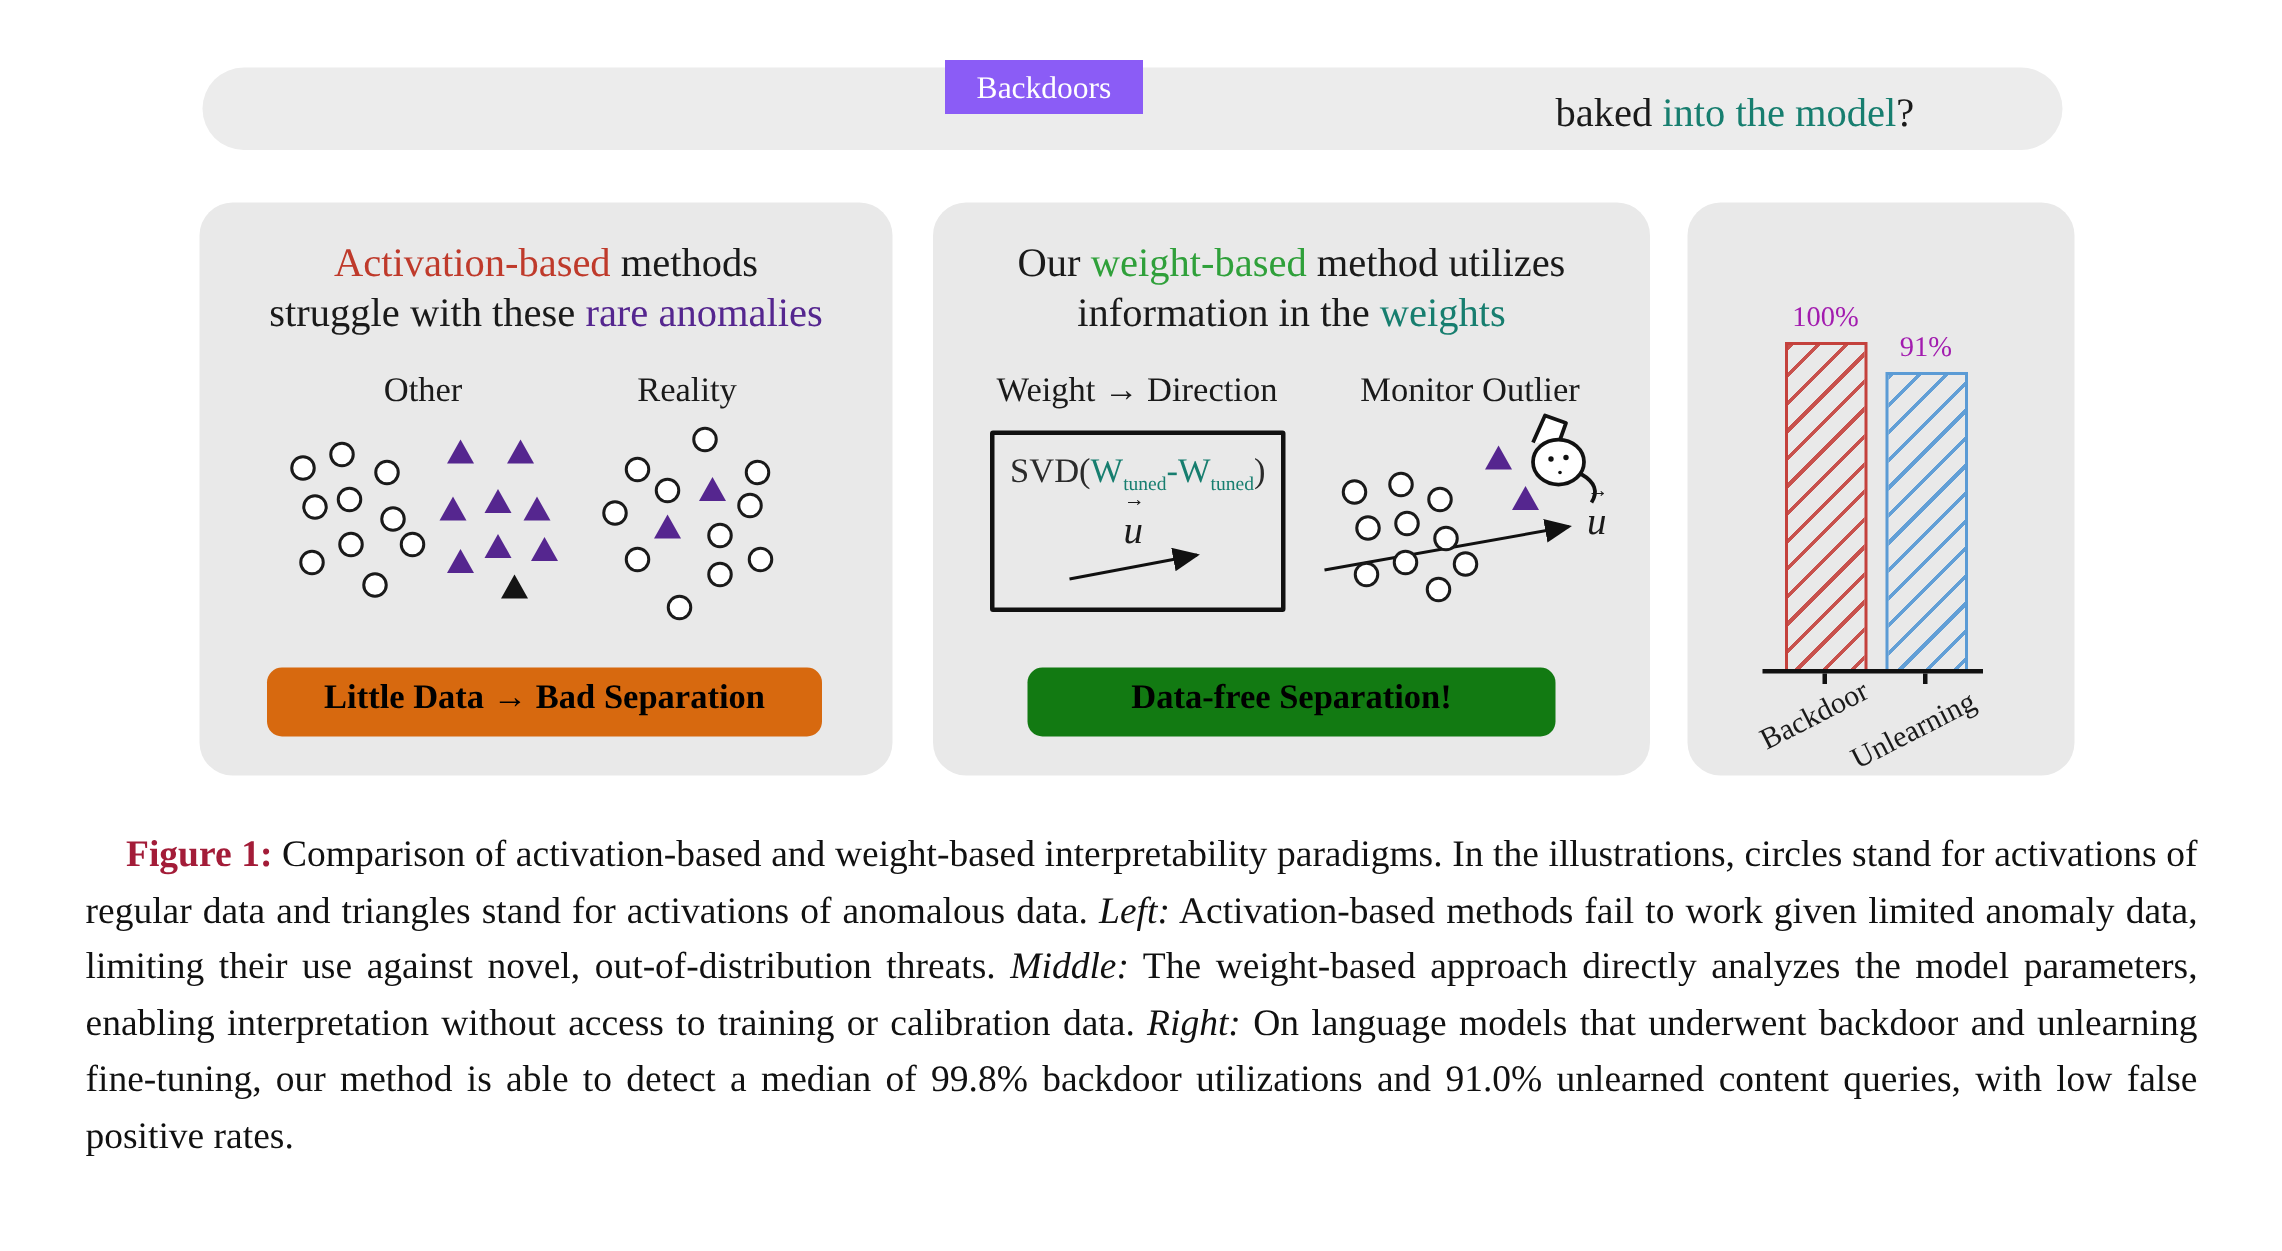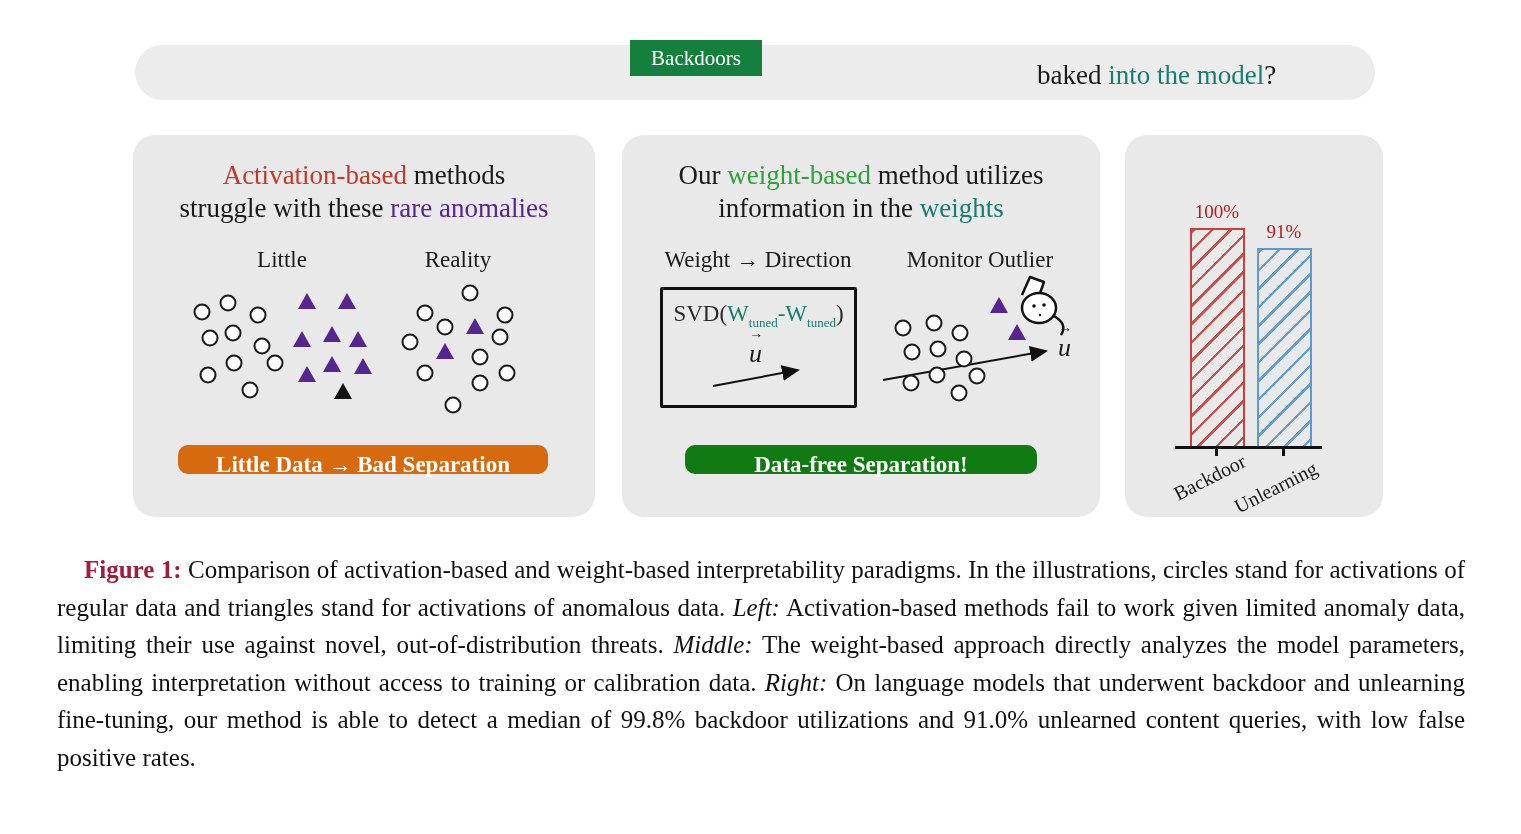--- a/index.html
+++ b/index.html
@@ -7,60 +7,60 @@
     position:relative; width:1521px; height:834px; background:#ffffff;
     font-family:"Liberation Serif", serif; color:#1a1a1a; overflow:hidden;
   }
   
   .banner-pill { position:absolute; left:135px; top:45px; width:1240px; height:55px;
     background:#ececec; border-radius:28px; }
   .banner-q1 { position:absolute; left:225px; top:60px; font-size:27px; white-space:nowrap; }
   .banner-q2 { position:absolute; left:1037px; top:60px; font-size:27px; white-space:nowrap; }
   .teal { color:#177e6f; }
   .badge { position:absolute; color:#ffffff; text-align:center; font-size:21px; }
-  .badge-backdoors { left:630px; top:40px; width:132px; height:36px; line-height:36px; background:#15803d; }
+  .badge-backdoors { left:630px; top:40px; width:132px; height:36px; line-height:36px; background:#8b5cf6; }
   .badge-other { left:693px; top:83px; width:324px; height:38px; line-height:38px; background:#8478e2; }
   
   .panel { position:absolute; top:135px; height:382px; background:#e9e9e9; border-radius:22px; }
   .panel-left { left:133px; width:462px; }
   .panel-mid { left:622px; width:478px; }
   .panel-right { left:1125px; width:258px; }
   .panel-title { position:absolute; top:24px; left:0; right:0; text-align:center;
     font-size:27px; line-height:33px; }
   .red { color:#bf3a2b; }
   .purple { color:#55268f; }
   .green { color:#2fa03a; }
   .sub-label { position:absolute; top:112px; text-align:center; font-size:23px; }
   .scatter { position:absolute; left:0; top:0; }
   .pt-circle { fill:#ffffff; stroke:#1a1a1a; stroke-width:2; }
   .pt-tri { fill:#55268f; }
   .pt-tri-black { fill:#141414; }
-  .pill-banner { position:absolute; top:310px; height:29px; border-radius:10px;
-    text-align:center; font-weight:bold; font-size:23px; line-height:40px; color:#ffffff; }
+  .pill-banner { position:absolute; top:310px; height:46px; border-radius:10px;
+    text-align:center; font-weight:bold; font-size:23px; line-height:40px; color:#000000; }
   .banner-orange { left:45px; width:370px; background:#d7690f; }
   .banner-green { left:63px; width:352px; background:#127a12; }
   
   .svd-box { position:absolute; left:38px; top:152px; width:197px; height:121px;
     border:3px solid #111; border-radius:2px; box-sizing:border-box; }
   .svd-text { margin-top:11px; text-align:center; font-size:23px; color:#2b2b2b; white-space:nowrap; }
   .svd-text sub { font-size:13px; }
   .uvec { position:absolute; font-style:italic; font-size:26px; }
   .uvec .arr { position:absolute; top:-13px; left:55%; transform:translateX(-50%);
     font-size:14px; font-style:normal; }
   
   .rp-title { position:absolute; top:17px; left:0; right:0; text-align:center;
     font-size:21px; line-height:27px; }
   .rp-title b { font-weight:bold; }
   .mag { vertical-align:-3px; margin-right:3px; }
   .bar { position:absolute; width:55px; box-sizing:border-box; border:2px solid; }
   .bar-red { left:65px; border-color:#c4413c;
     background:repeating-linear-gradient(135deg, rgba(196,65,60,0.9) 0 2.5px, rgba(0,0,0,0) 2.5px 13px); }
   .bar-blue { left:132px; border-color:#5b9bd5;
     background:repeating-linear-gradient(135deg, rgba(91,155,213,0.95) 0 2.5px, rgba(0,0,0,0) 2.5px 13px); }
-  .val-label { position:absolute; width:60px; text-align:center; font-size:19px; color:#b91c1c; }
+  .val-label { position:absolute; width:60px; text-align:center; font-size:19px; color:#a21caf; }
   .val-red { left:62px; } .val-blue { left:129px; }
   .axis-line { position:absolute; left:50px; top:311px; width:147px; height:3px; background:#111; }
   .tick { position:absolute; width:2.5px; height:7px; background:#111; top:314px; }
   .cat-label { position:absolute; font-size:20px; color:#1a1a1a; transform:rotate(-27deg); white-space:nowrap; }
   .cat-backdoor { left:46px; top:331px; }
   .cat-unlearning { left:106px; top:341px; }
   
   .caption { position:absolute; left:57px; top:551px; width:1408px;
     font-size:25px; line-height:37.5px; text-align:justify; color:#111; }
   .cap-label { font-weight:bold; color:#a31c38;margin-left:27px; }
@@ -73,21 +73,21 @@
 
   <div class="banner-pill"></div>
   <div class="badge badge-backdoors">Backdoors</div>
   <div class="banner-q2"><span>baked </span><span class="teal">into the model</span><span>?</span></div>
 
   <div class="panel panel-left">
     <div class="panel-title">
       <div><span class="red">Activation-based</span><span> methods</span></div>
       <div><span>struggle with these </span><span class="purple">rare anomalies</span></div>
     </div>
-    <div class="sub-label" style="left:74px; width:150px;">Little</div>
+    <div class="sub-label" style="left:74px; width:150px;">Other</div>
     <div class="sub-label" style="left:250px; width:150px;">Reality</div>
     <svg class="scatter" width="462" height="382">
         <circle cx="69" cy="177" r="7.5" class="pt-circle"></circle>
         <circle cx="95" cy="168" r="7.5" class="pt-circle"></circle>
         <circle cx="125" cy="180" r="7.5" class="pt-circle"></circle>
         <circle cx="77" cy="203" r="7.5" class="pt-circle"></circle>
         <circle cx="100" cy="198" r="7.5" class="pt-circle"></circle>
         <circle cx="129" cy="211" r="7.5" class="pt-circle"></circle>
         <circle cx="101" cy="228" r="7.5" class="pt-circle"></circle>
         <circle cx="142" cy="228" r="7.5" class="pt-circle"></circle>

